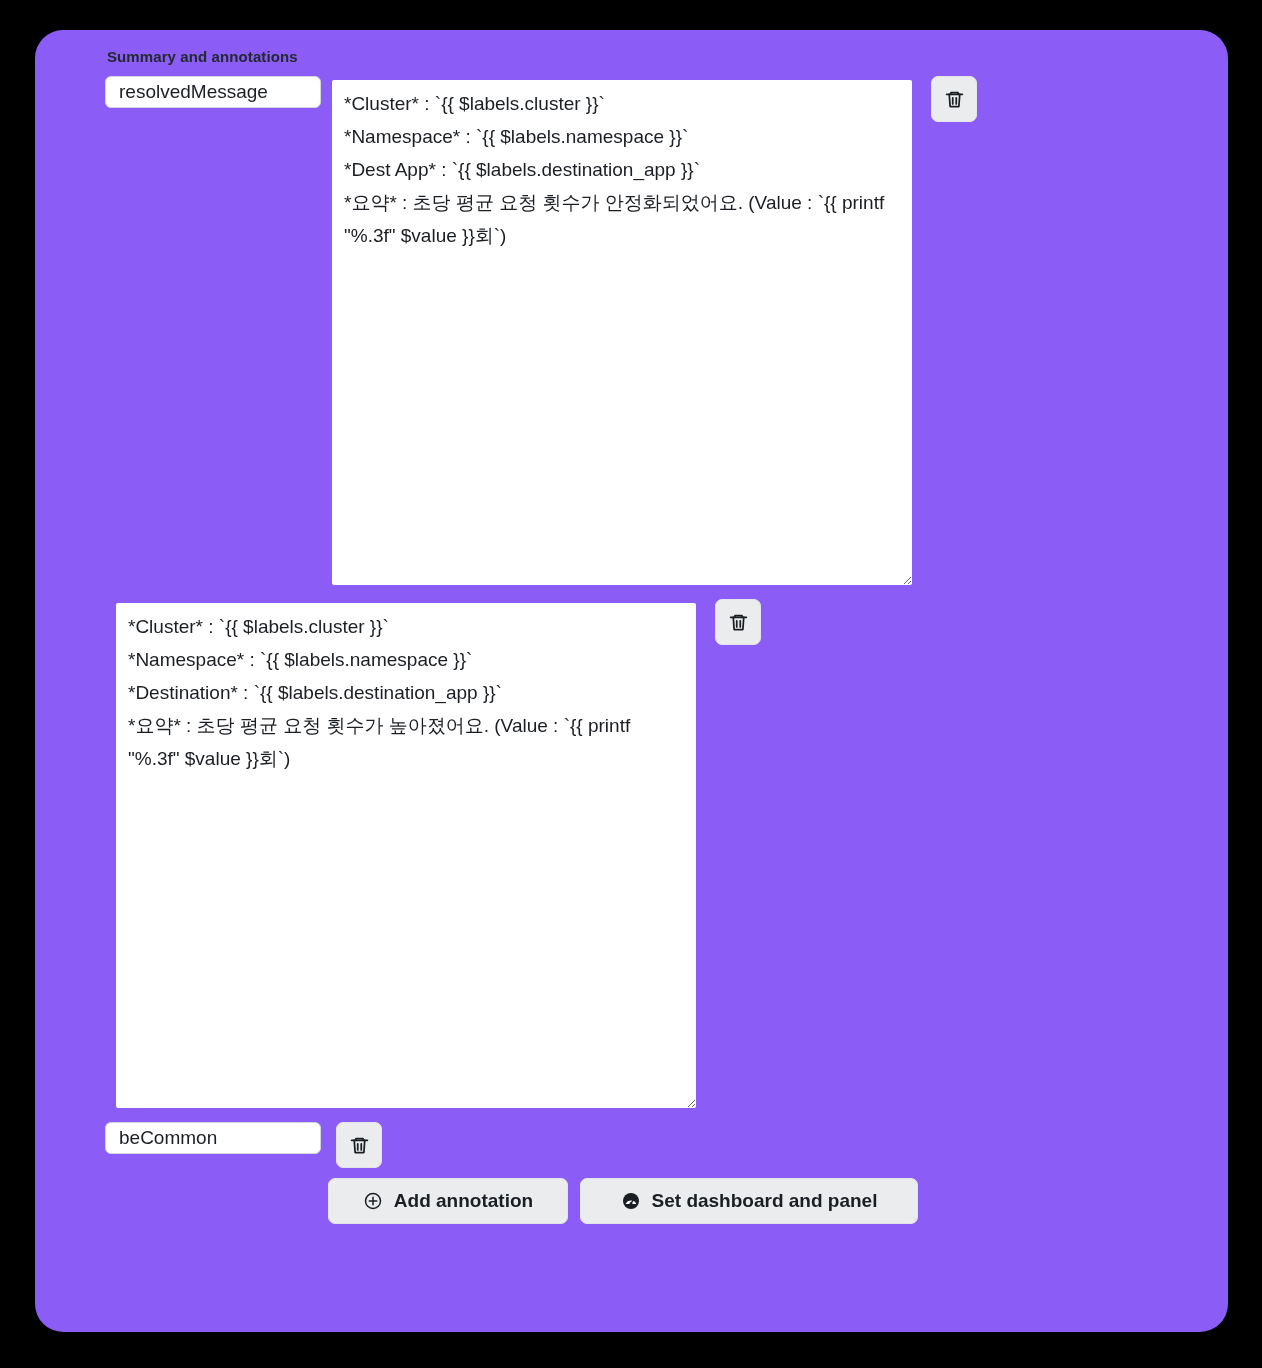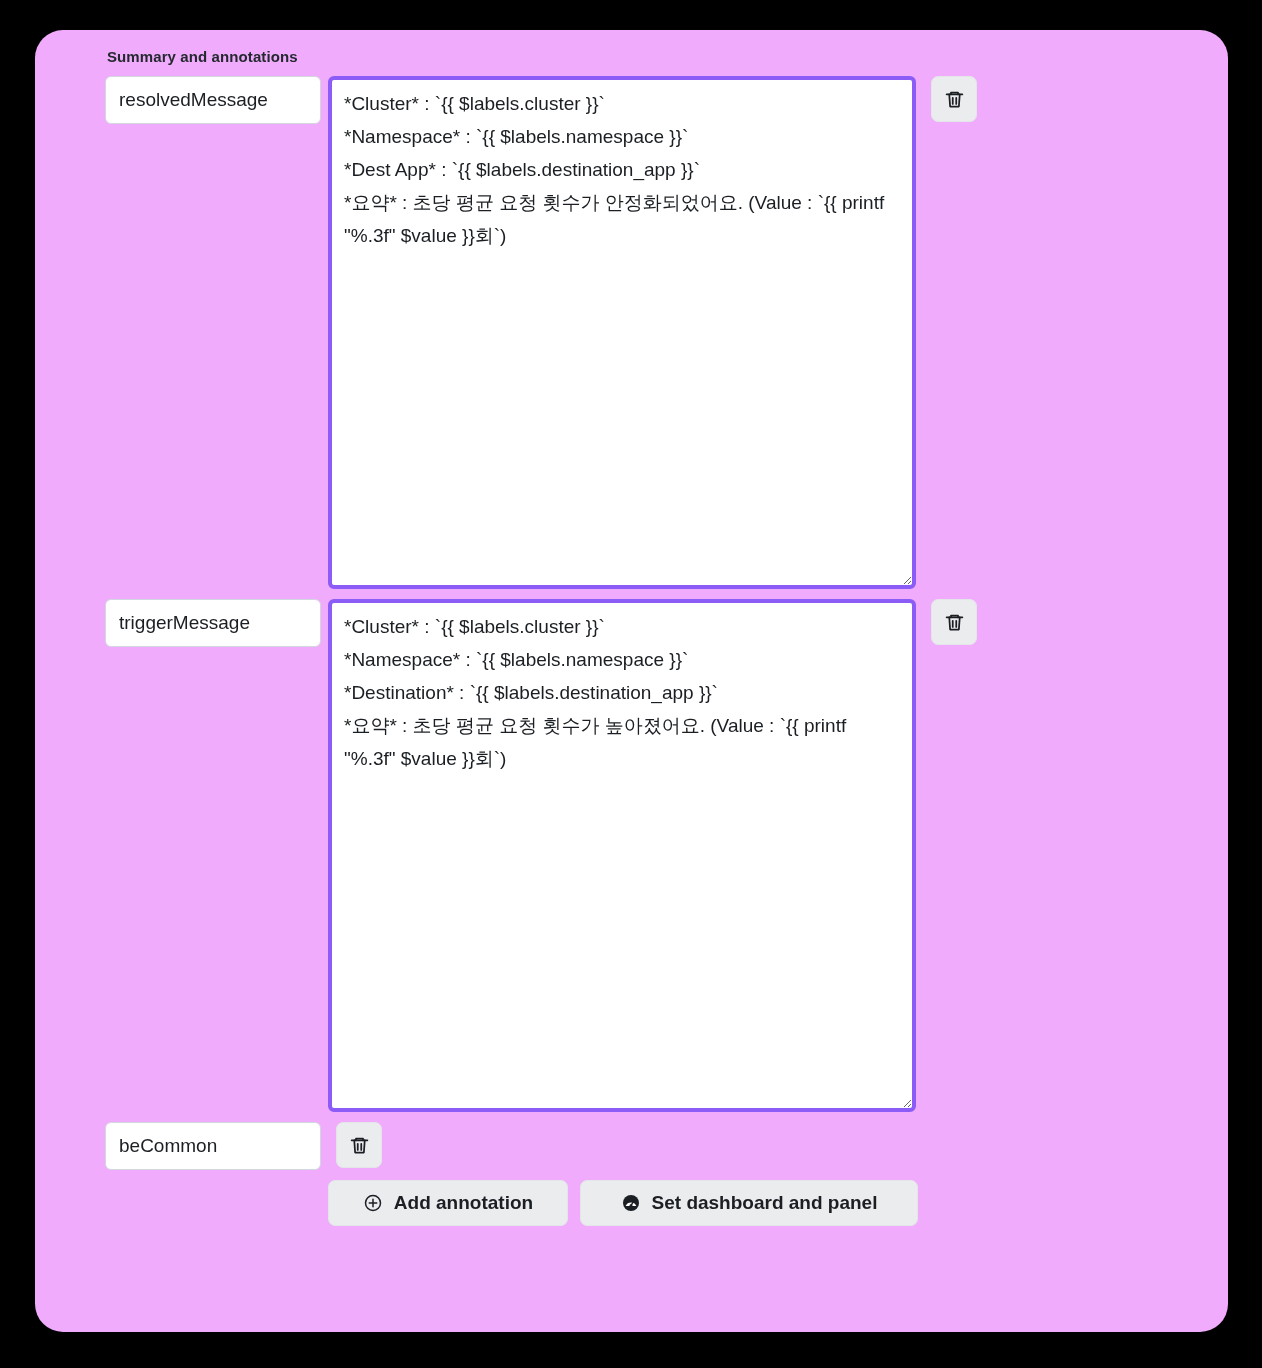--- a/index.html
+++ b/index.html
@@ -13,21 +13,21 @@
   body {
     font-family: "Liberation Sans", "DejaVu Sans", sans-serif;
   }
 
   #card {
     position: absolute;
     left: 35px;
     top: 30px;
     width: 1193px;
     height: 1302px;
-    background: #f0abfc;
+    background: #8b5cf6;
     border-radius: 28px;
     overflow: hidden;
   }
 
   #panel {
     position: absolute;
     left: 70px;   
     top: 18px;    
     width: 1000px;
   }
@@ -45,21 +45,21 @@
     position: relative;
     display: flex;
     align-items: flex-start;
     margin-bottom: 10px;
   }
 
   .key-input {
     box-sizing: border-box;
     width: 216px;
     flex: 0 0 216px;
-    height: 48px;
+    height: 32px;
     border: 1px solid #d0d7de;
     border-radius: 6px;
     background: #ffffff;
     color: #1b1f23;
     font-family: "Liberation Sans", "DejaVu Sans", sans-serif;
     font-size: 19px;
     line-height: 42px;
     padding: 0 13px;
     outline: none;
     white-space: nowrap;
@@ -155,21 +155,20 @@
               <path d="M3 6h18"></path>
               <path d="M8 6V4h8v2"></path>
               <path d="M6 6l1 14h10l1-14"></path>
               <path d="M10 10v7M14 10v7"></path>
             </svg>
           </span>
         </button>
       </div>
 
       <div class="ann-row">
-        <input class="key-input" type="text" value="triggerMessage" style="">
         <textarea class="val-area tall" style="">*Cluster* : `{{ $labels.cluster }}`
 *Namespace* : `{{ $labels.namespace }}`
 *Destination* : `{{ $labels.destination_app }}`
 *요약* : 초당 평균 요청 횟수가 높아졌어요. (Value : `{{ printf "%.3f" $value }}회`)</textarea>
         <button class="trash-btn">
           <span class="ico">
             <svg width="21" height="21" viewBox="0 0 24 24" fill="none" stroke="#1b1f23" stroke-width="2" stroke-linecap="round" stroke-linejoin="round">
               <path d="M3 6h18"></path>
               <path d="M8 6V4h8v2"></path>
               <path d="M6 6l1 14h10l1-14"></path>

